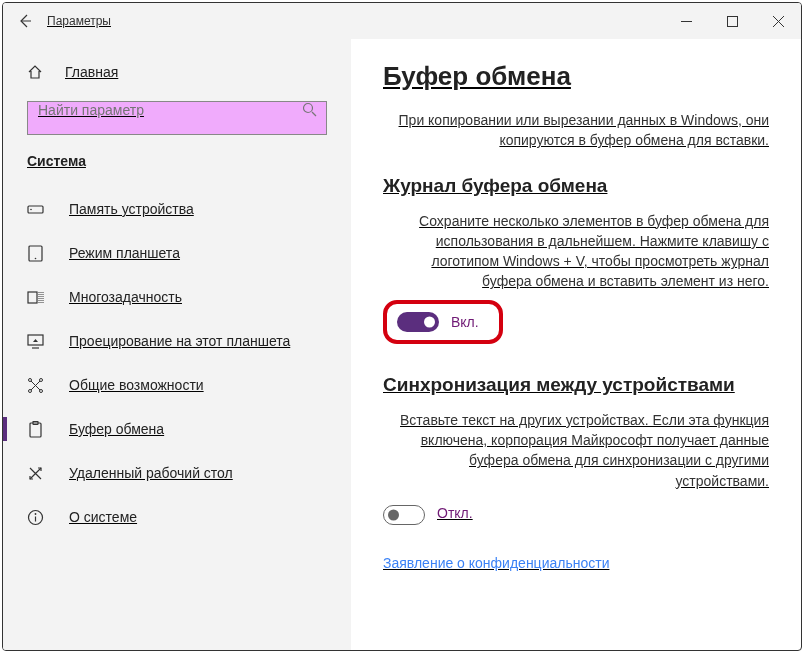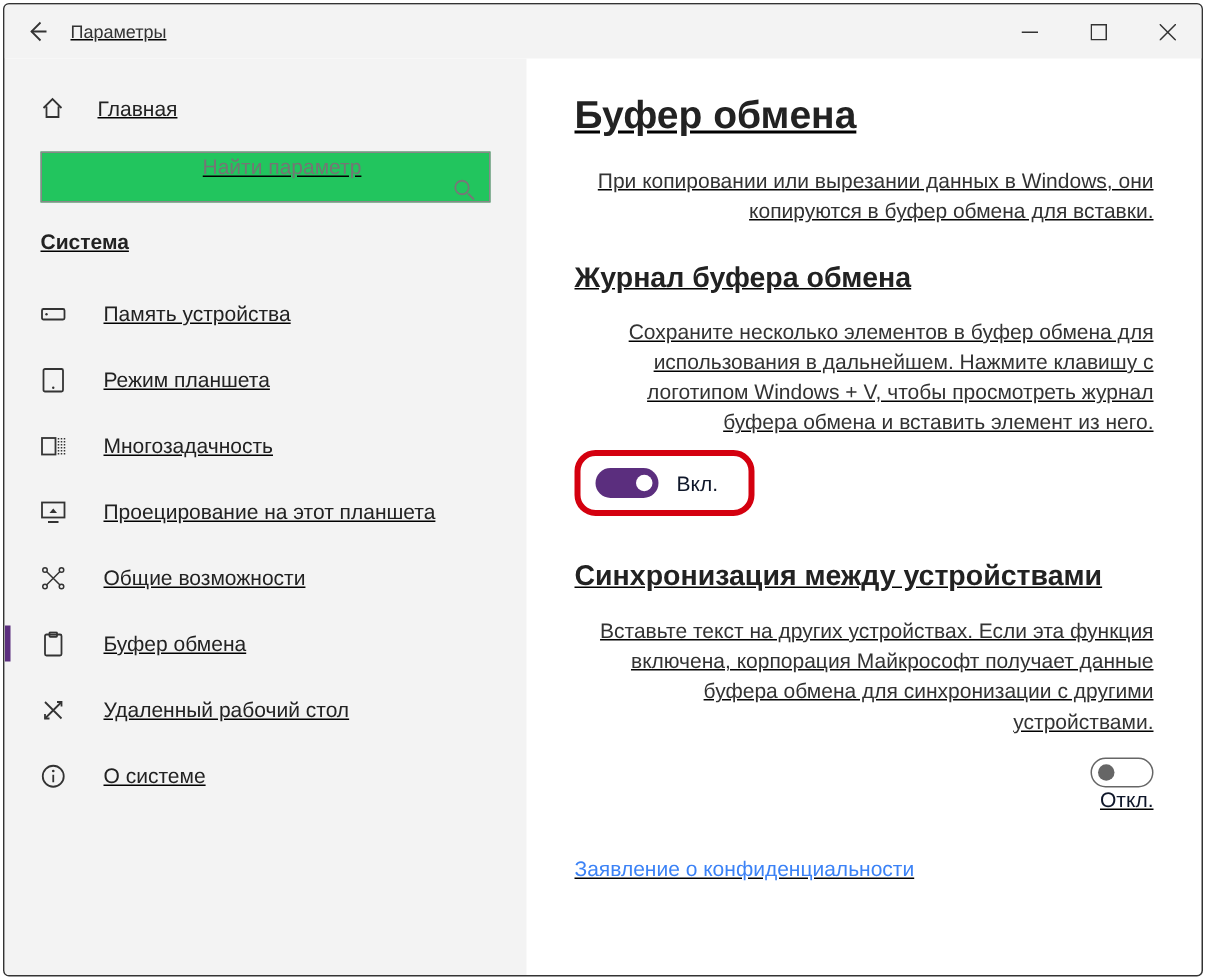--- a/index.html
+++ b/index.html
@@ -73,23 +73,22 @@
   cursor: pointer;
   margin-bottom: 10px;
 }
 .home-row .ico { width: 24px; display: flex; align-items: center; justify-content: flex-start; }
 .home-label { font-size: 14px; color: #222; margin-left: 14px; }
 .search-wrap {
   margin: 0 24px 18px 24px;
   height: 34px;
   border: 1px solid #888;
   display: flex;
-  align-items: flex-end;
-  background: #22c55e;
-  flex-direction: column;
+  align-items: flex-start;
+  background: #f0abfc;
 }
 .search-input {
   flex: 1;
   border: none;
   outline: none;
   font-size: 14px;
   padding: 0 10px;
   background: transparent;
   color: #555;
 }
@@ -155,23 +154,22 @@
   text-align: right;
 }
 .section-title {
   font-size: 19px;
   font-weight: 600;
   color: #222;
   margin-bottom: 14px;
 }
 .toggle-row {
   display: flex;
-  align-items: flex-end;
+  align-items: flex-start;
   margin-bottom: 30px;
-  flex-direction: column;
 }
 .toggle {
   width: 42px;
   height: 20px;
   border-radius: 10px;
   position: relative;
   cursor: pointer;
 }
 .toggle.on { background: #5b2e7e; }
 .toggle.off { background: #fff; border: 1px solid #666; }
@@ -180,21 +178,21 @@
   width: 11px;
   height: 11px;
   border-radius: 50%;
   top: 50%;
   transform: translateY(-50%);
 }
 .toggle.on .knob { right: 4px; background: #fff; }
 .toggle.off .knob { left: 4px; background: #666; }
 .toggle-label {
   font-size: 14px;
-  color: #0f172a;
+  color: #701a75;
   margin-left: 12px;
 }
 .highlight-box {
   position: relative;
   display: inline-flex;
   align-items: center;
   padding: 8px 20px 8px 10px;
   border: 4px solid #d4000f;
   border-radius: 14px;
   margin-bottom: 30px;

